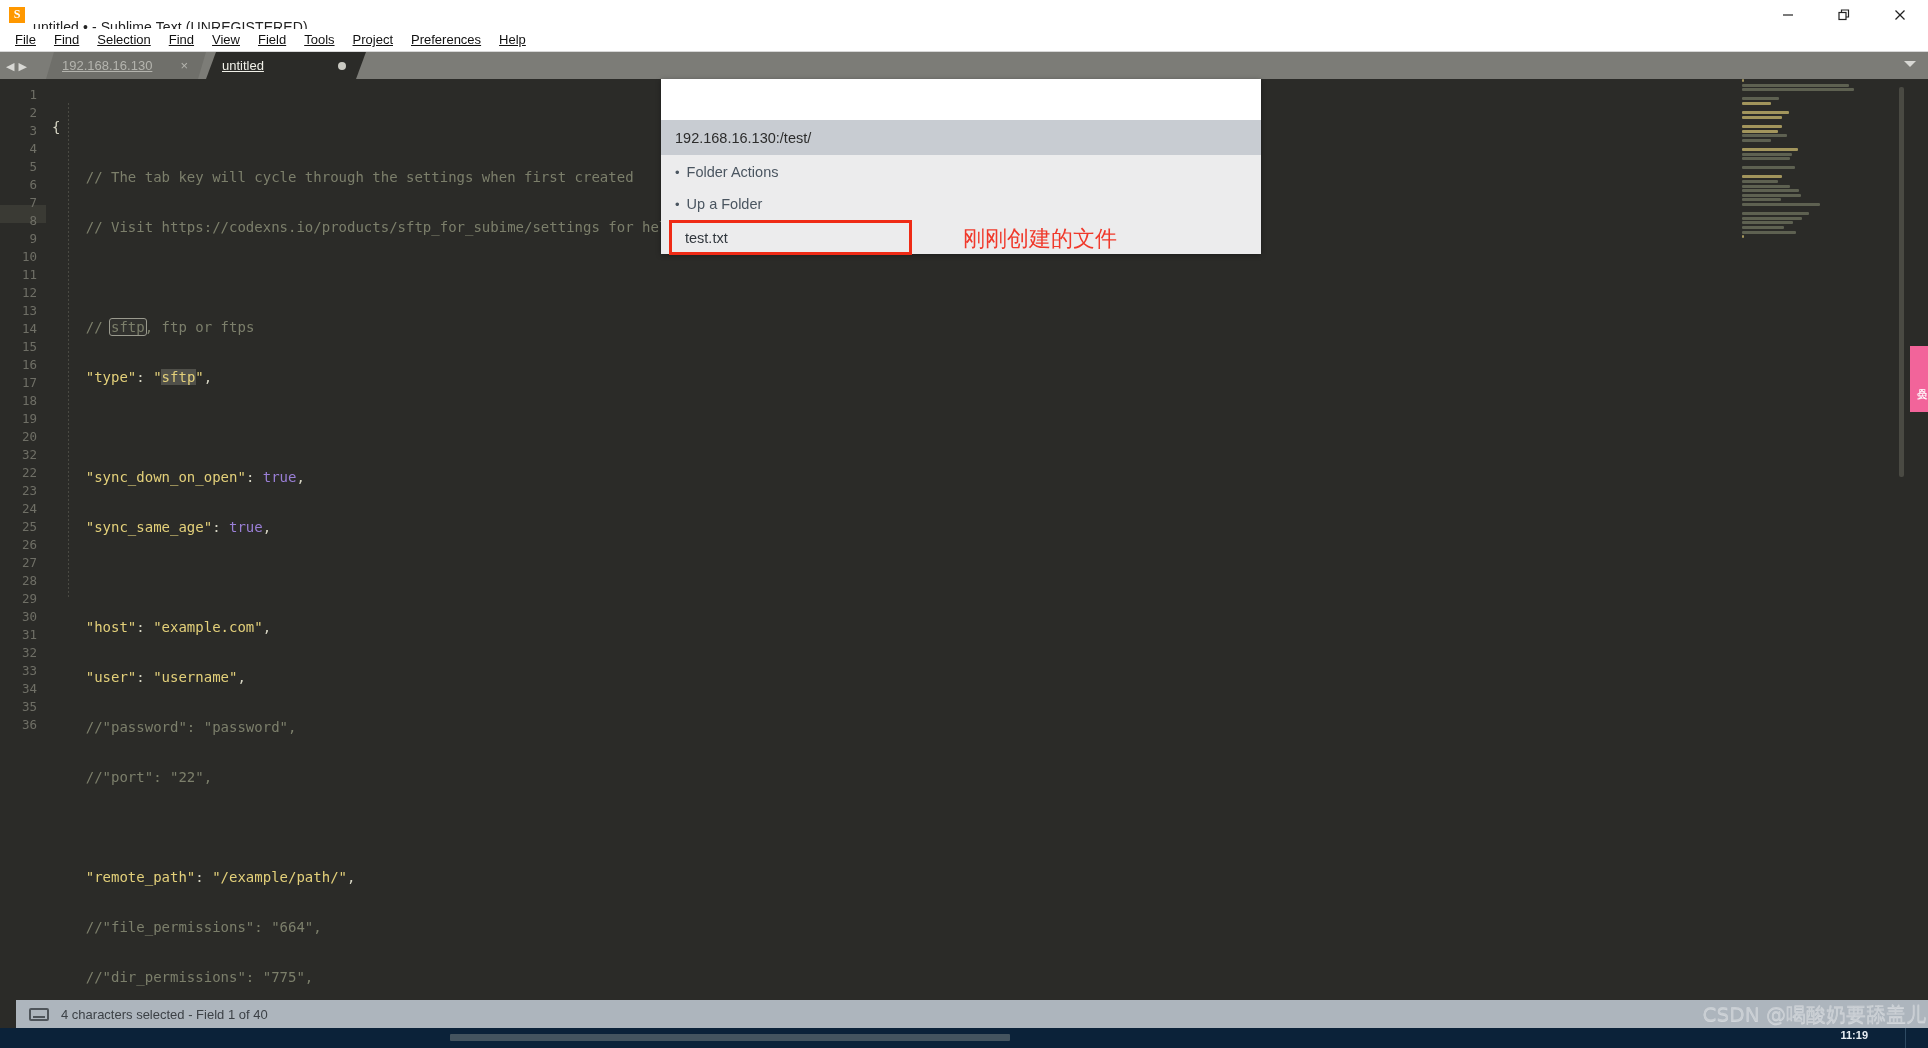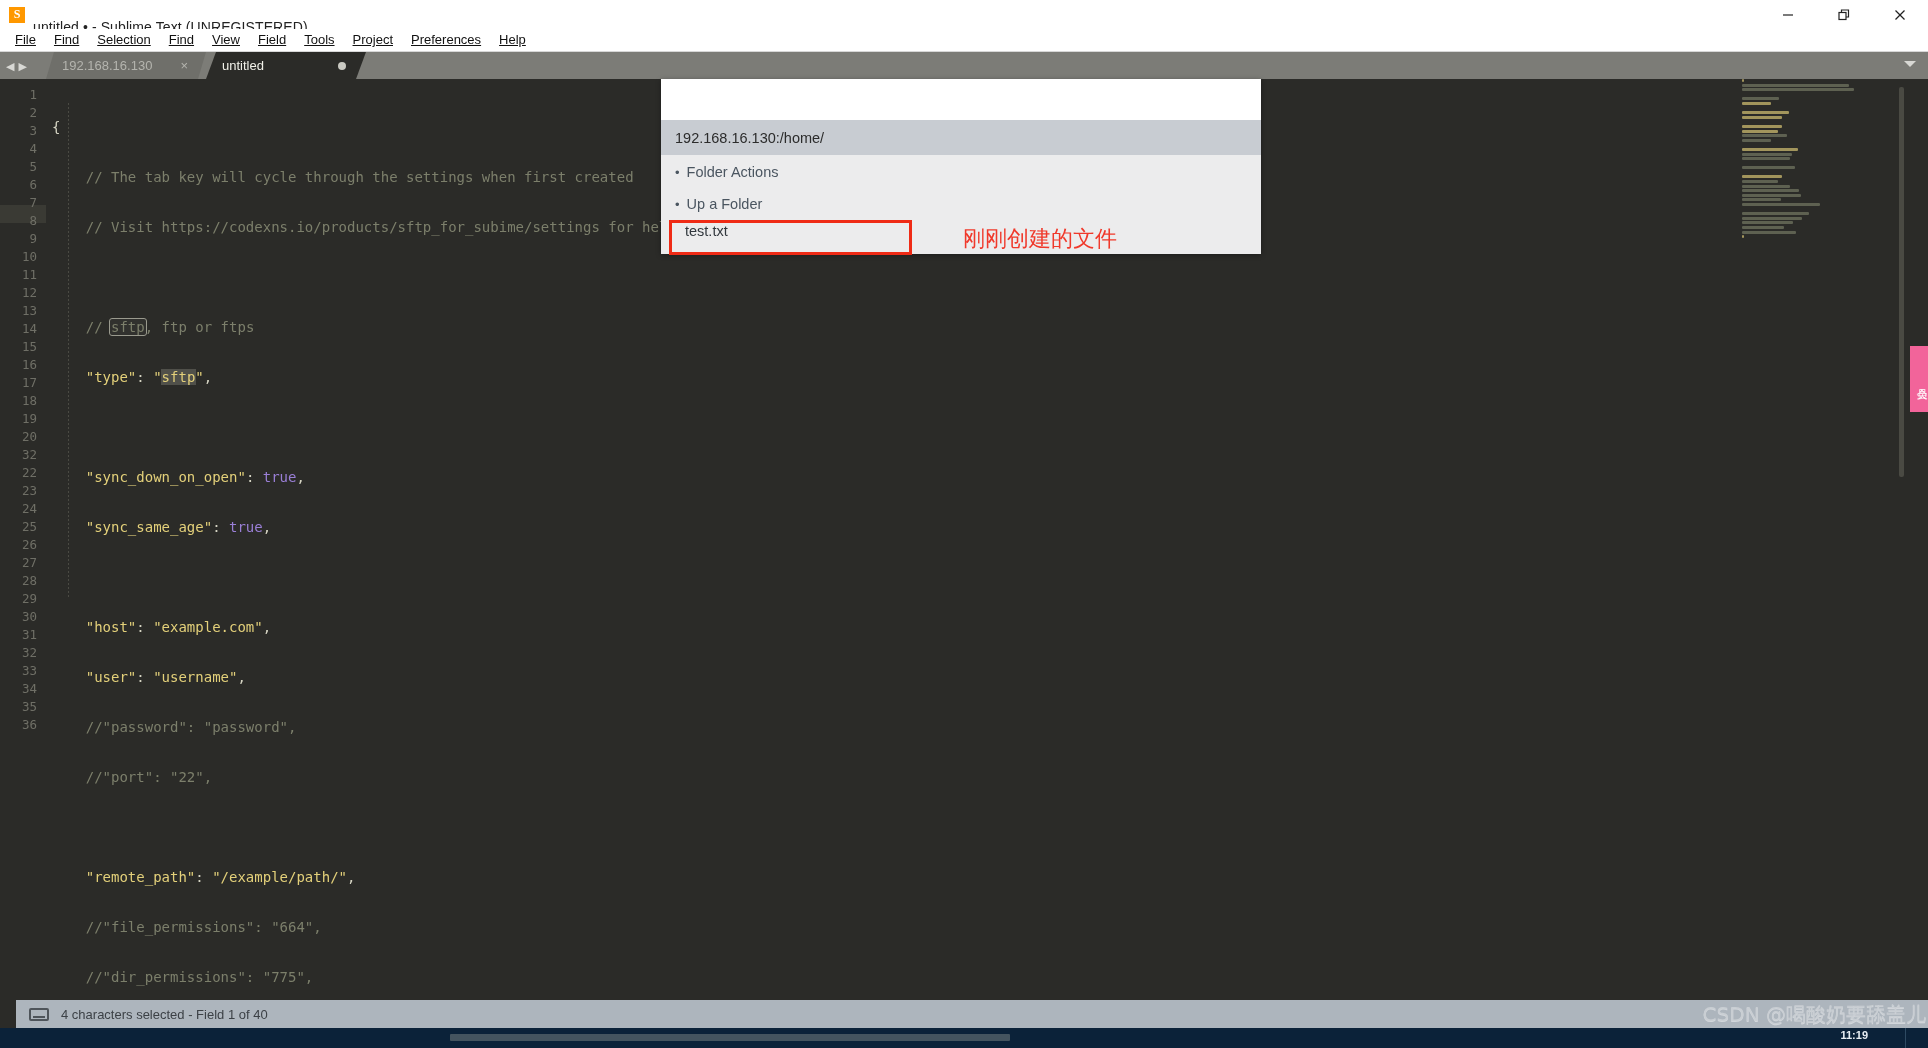--- a/index.html
+++ b/index.html
@@ -57,21 +57,21 @@
     font-size:13px;
   }
   .tab.inactive{
     left:46px; width:160px; background:#6f6f6a; color:#b4b4ae;
     clip-path: polygon(8px 0, 100% 0, calc(100% - 8px) 100%, 0 100%);
   }
   .tab.active{
     left:206px; width:160px; background:#2b2b28; color:#f0f0e8;
     clip-path: polygon(10px 0, 100% 0, calc(100% - 10px) 100%, 0 100%);
   }
-  .tab-label{ white-space:nowrap; }
+  .tab-label{ white-space:nowrap;text-decoration:underline; }
   .tab .tab-close{
     position:absolute; right:18px; color:#b4b4ae; font-size:13px; line-height:13px;
   }
   .tab .tab-dirty{
     position:absolute; right:20px; width:8px; height:8px; border-radius:50%;
     background:#c9c9c2;
   }
   .tabstrip-chevron{
     position:absolute; right:12px; top:9px; width:0;height:0;
     border-left:6px solid transparent;border-right:6px solid transparent;
@@ -156,21 +156,21 @@
   .popup-item{
     position:absolute; left:0; width:600px; height:32px;
     display:flex; align-items:center; padding-left:14px;
     font-size:14.5px; color:#4a5560;
   }
   .popup-item .bullet{ margin-right:7px; font-size:13px; color:#4a5560; }
   .pi-1{ top:77px; }
   .pi-2{ top:109px; }
   .popup-file{
     position:absolute; left:8px; top:141px; width:243px; height:35px;
-    display:flex; padding-left:13px;
+    display:flex; align-items:center; padding-left:13px;
     font-size:14.5px; color:#31373d;
     border:3px solid #ef2b16;
   }
   .annot{
     position:absolute; left:963px; top:224px;
     font-size:22px; color:#f0392b;
     font-family:"DejaVu Sans", sans-serif; white-space:nowrap;
   }
 
   
@@ -390,21 +390,21 @@
       <div class="mm-line" style="width: 1.55px; background: rgb(162, 149, 92);"></div>
       <div class="mm-line" style="width: 0px; background: transparent;"></div>
     </div>
 
   <div class="rightstrip">
     <div class="rs-pink">会员</div>
   </div>
 
   <div class="popup">
     <input class="popup-input" type="text" value="" placeholder="" style="">
-    <div class="popup-path">192.168.16.130:/home/</div>
+    <div class="popup-path">192.168.16.130:/test/</div>
 
     <div class="popup-item pi-1">
       <span class="bullet">•</span>
       <span>Folder Actions</span>
     </div>
     <div class="popup-item pi-2">
       <span class="bullet">•</span>
       <span>Up a Folder</span>
     </div>
 

